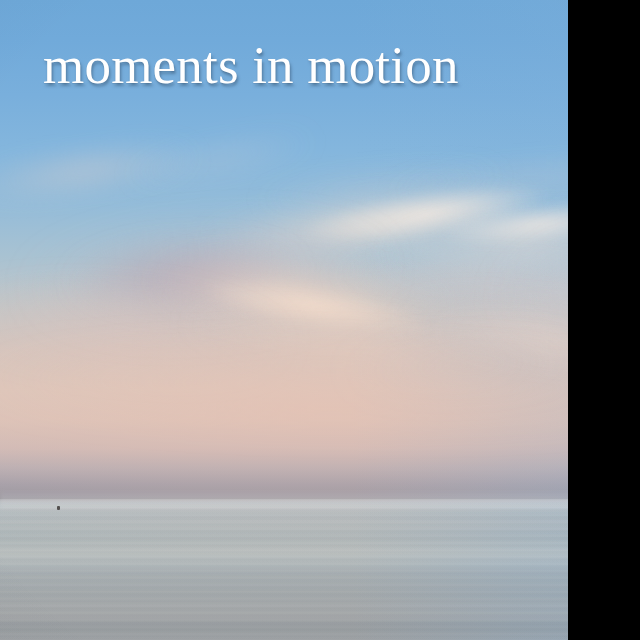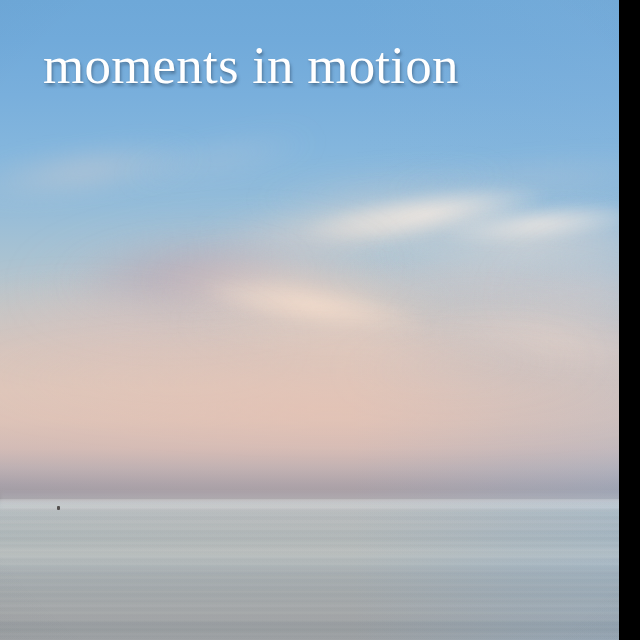--- a/index.html
+++ b/index.html
@@ -7,21 +7,21 @@
     margin: 0;
     padding: 0;
     background: #000;
   }
   body {
     font-family: "Liberation Serif", serif;
   }
 
   #cover {
     position: relative;
-    width: 619px;
+    width: 568px;
     height: 640px;
     overflow: hidden;
     background: #737373;
   }
 
   
   .layer {
     position: absolute;
     left: 0;
     top: 0;

